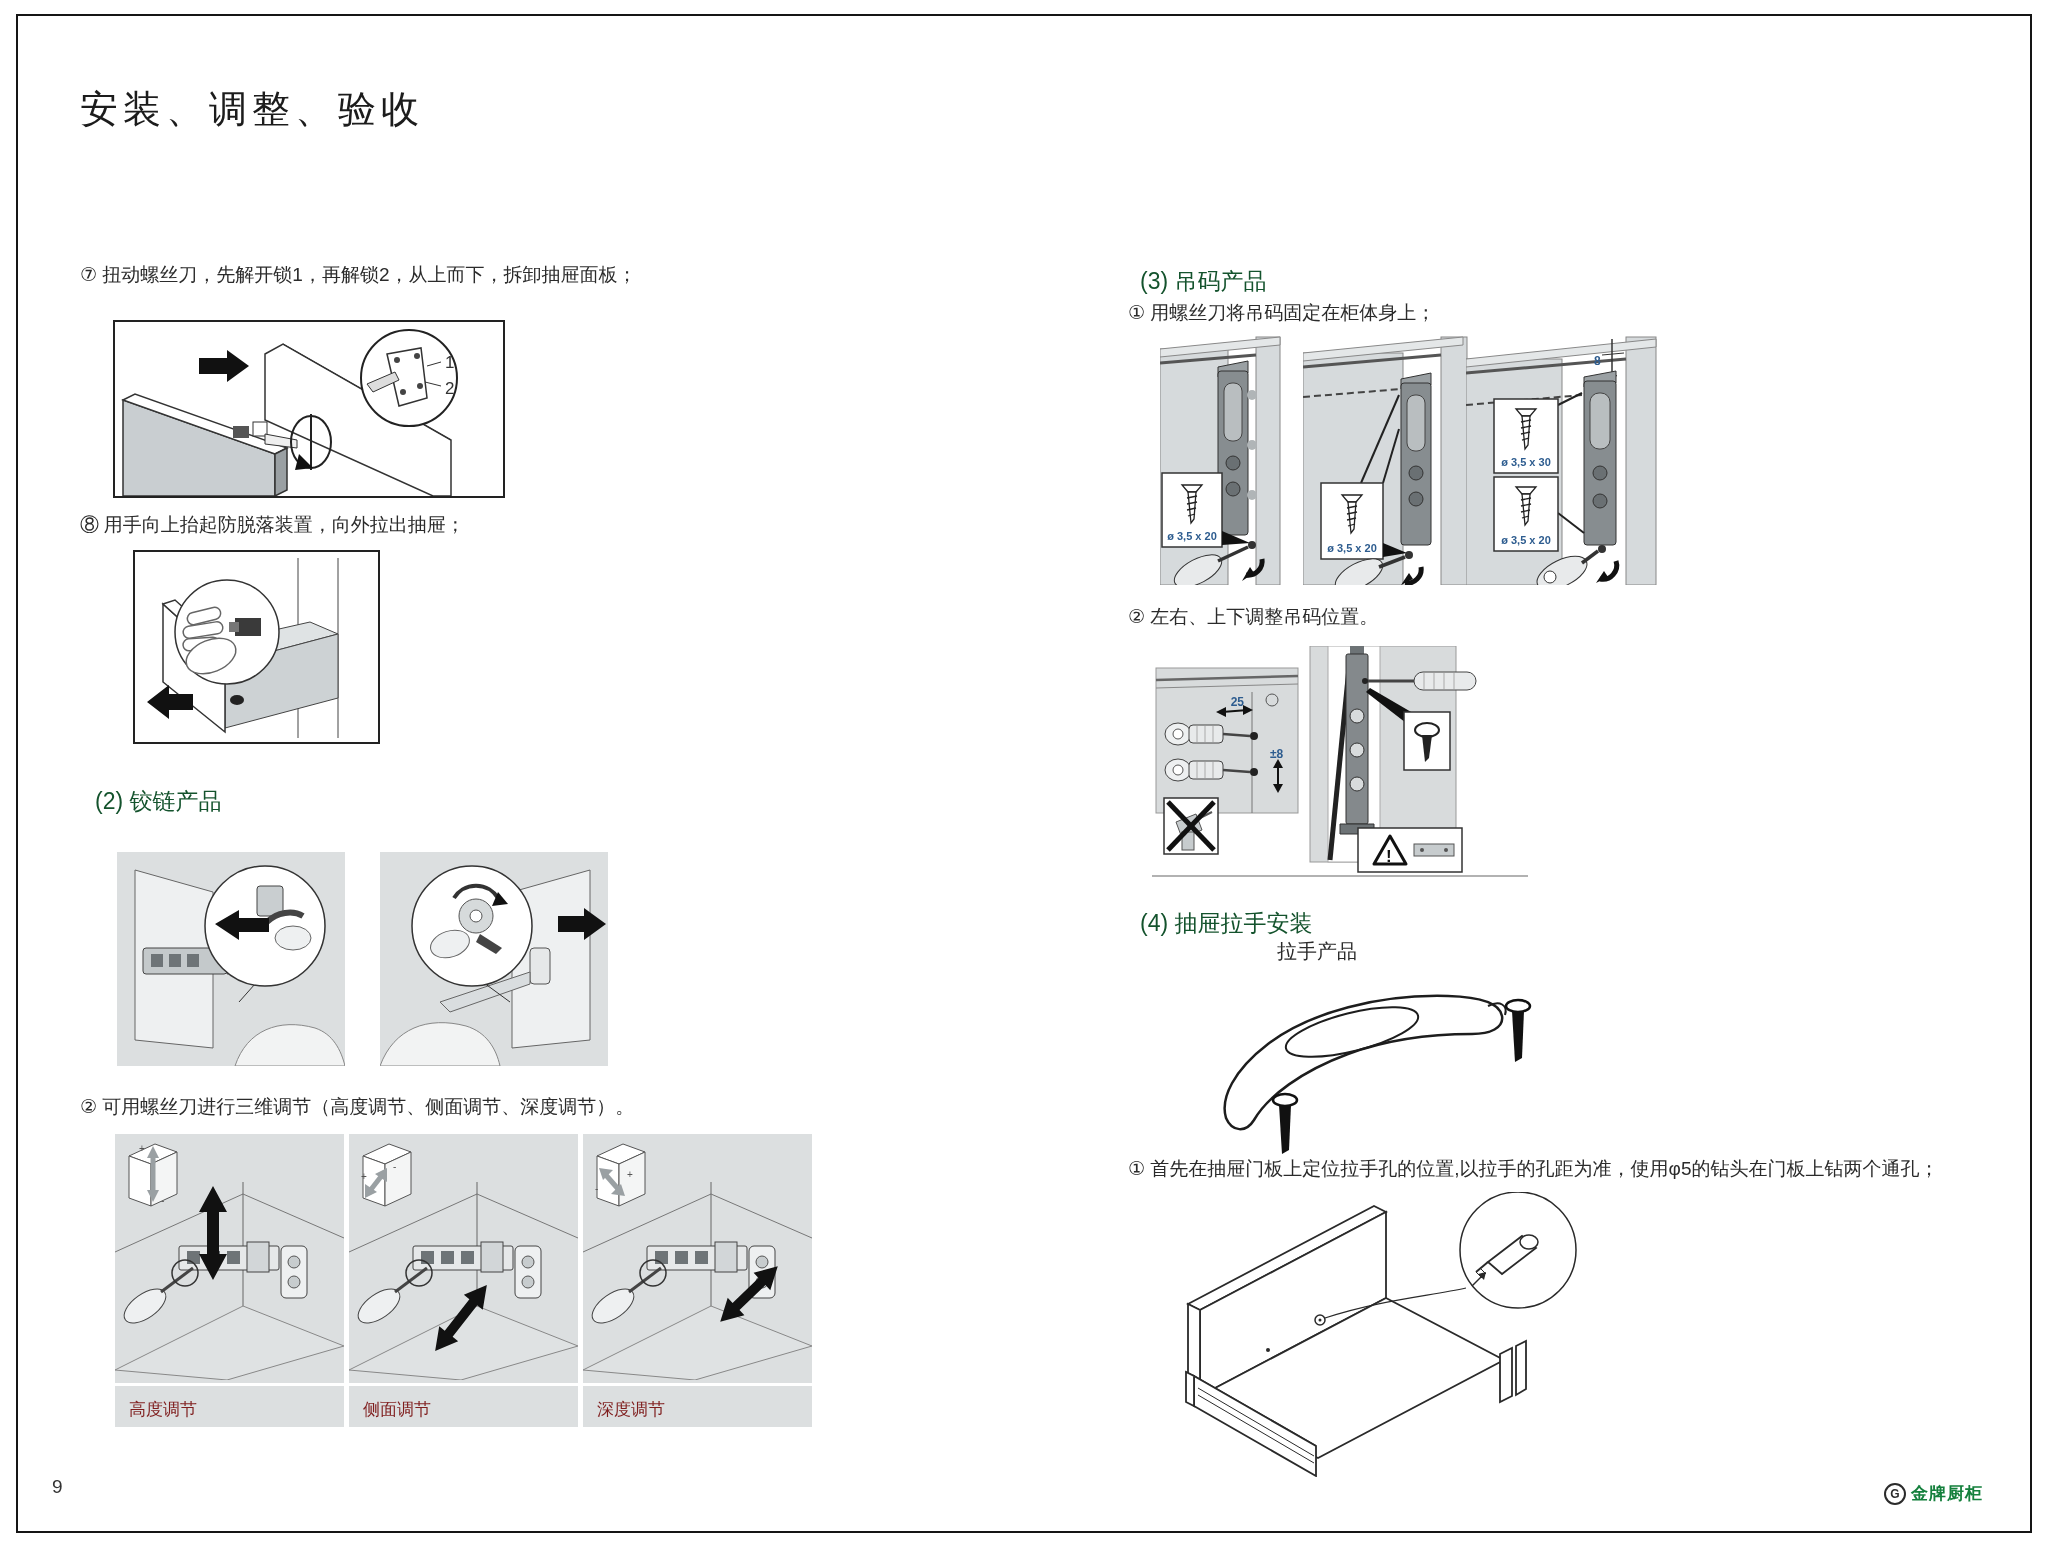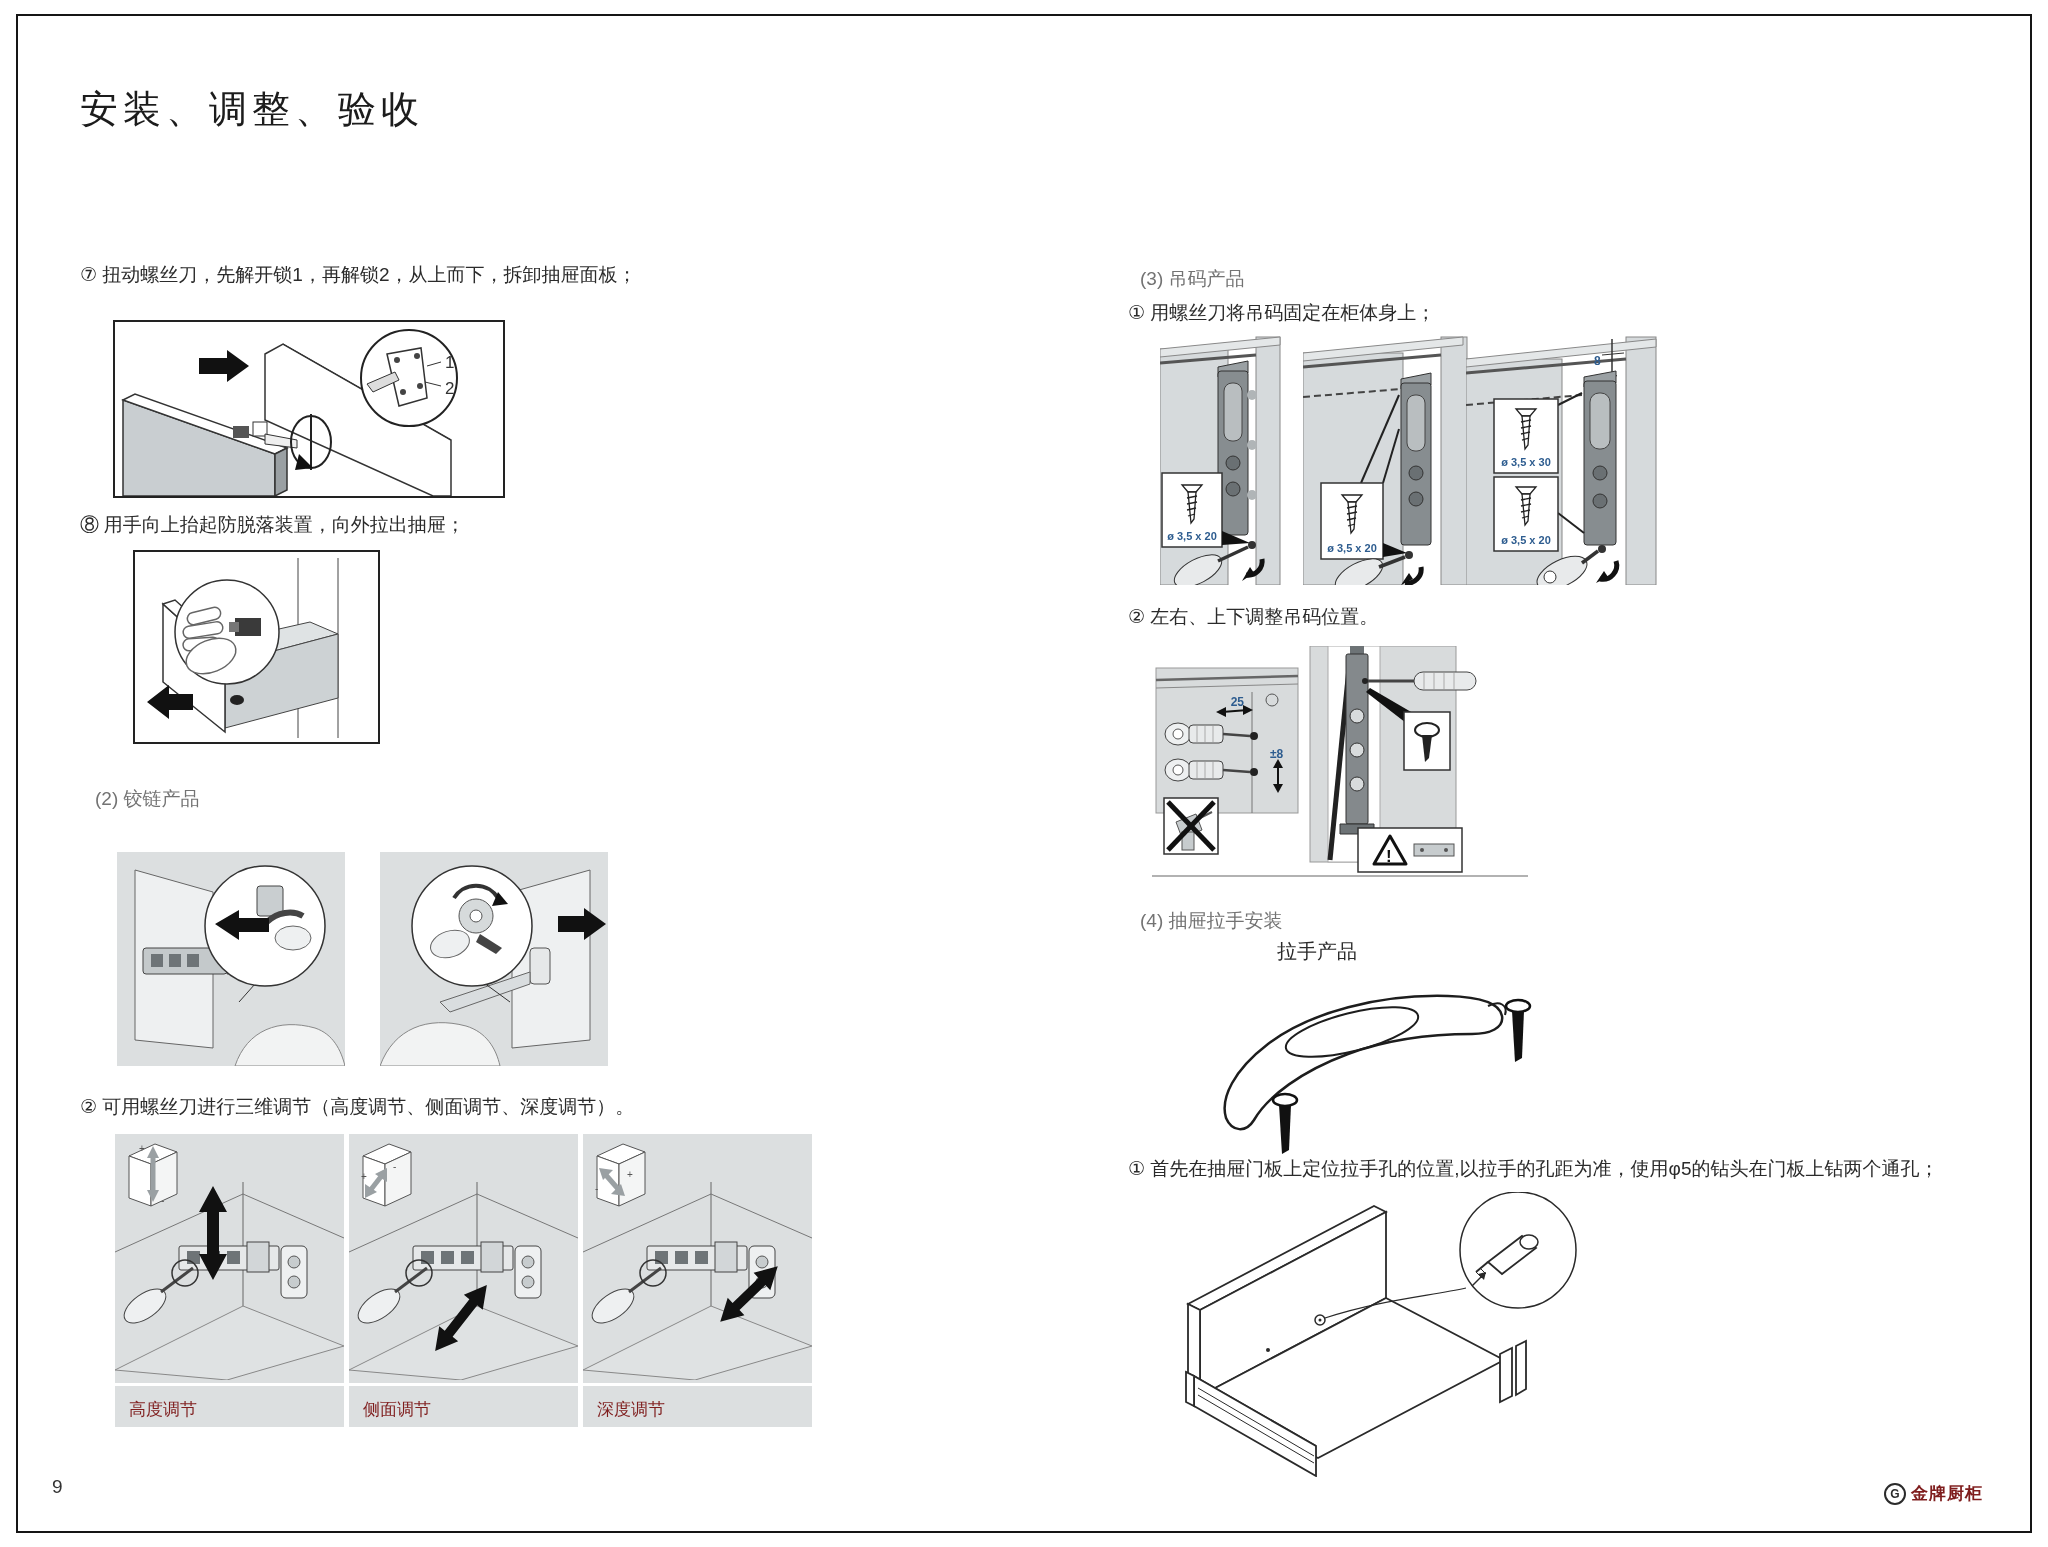--- a/index.html
+++ b/index.html
@@ -1,39 +1,39 @@
 <!DOCTYPE html>
 <html><head>
 <meta charset="utf-8">
 <style>
   html,body{margin:0;padding:0;background:#e8e8e8;}
   #page{position:relative;width:2048px;height:1547px;background:#fff;overflow:hidden;
         font-family:"Liberation Sans","DejaVu Sans",sans-serif;color:#262626;padding-left:40px;}
   #frame{position:absolute;left:16px;top:14px;width:2012px;height:1515px;border:2px solid #151515;}
   .abs{position:absolute;}
   .t{font-size:19px;color:#2b2b2b;white-space:nowrap;text-align:right;}
-  .heading{font-size:19px;color:#737373;white-space:nowrap;}
+  .heading{font-size:23px;color:#14532d;white-space:nowrap;}
   #title{left:80px;top:84px;font-size:38px;letter-spacing:5px;color:#1c1c1c;}
   .figbox{background:#fff;border:2px solid #222;box-sizing:border-box;}
   .graypanel{background:#dcdfe0;}
   .adjwrap{display:flex;gap:5px;}
   .adjpanel{width:229px;height:293px;background:#dcdfe0;position:relative;}
   .adjcap{position:absolute;left:0;right:0;bottom:0;height:44px;border-top:3px solid #fff;
           font-size:17px;color:#7f1d1d;padding:12px 0 0 14px;box-sizing:border-box;background:#dcdfe0;}
   svg{display:block;}
   .lbl-blue{font-family:"Liberation Sans","DejaVu Sans",sans-serif;font-size:11px;font-weight:bold;fill:#2d5c8f;}
   .lbl-blue12{font-family:"Liberation Sans","DejaVu Sans",sans-serif;font-size:12px;font-weight:bold;fill:#2d5c8f;}
   .lbl-dark{font-family:"Liberation Sans","DejaVu Sans",sans-serif;font-size:17px;fill:#333;}
   .lbl-tiny{font-family:"Liberation Sans","DejaVu Sans",sans-serif;font-size:10px;fill:#555;}
   .lbl-warn{font-family:"Liberation Sans","DejaVu Sans",sans-serif;font-size:17px;font-weight:bold;fill:#111;}
   #pagenum{left:52px;top:1476px;font-size:19px;color:#333;}
   #logo{left:1884px;top:1482px;display:flex;align-items:center;gap:5px;}
   #logo .mark{width:18px;height:18px;border:2px solid #2b2b2b;border-radius:50%;display:flex;
               align-items:center;justify-content:center;font-size:12px;font-weight:bold;color:#2b2b2b;}
-  #logo .lt{font-size:17px;font-weight:bold;color:#7f1d1d;letter-spacing:1px;}
+  #logo .lt{font-size:17px;font-weight:bold;color:#15803d;letter-spacing:1px;}
 </style>
 </head>
 <body>
 
 <div id="page">
   <div id="frame"></div>
 
   <div id="title" class="abs">安装、调整、验收</div>
 
   <div class="abs t" style="left:80px;top:262px;">⑦ 扭动螺丝刀，先解开锁1，再解锁2，从上而下，拆卸抽屉面板；</div>

